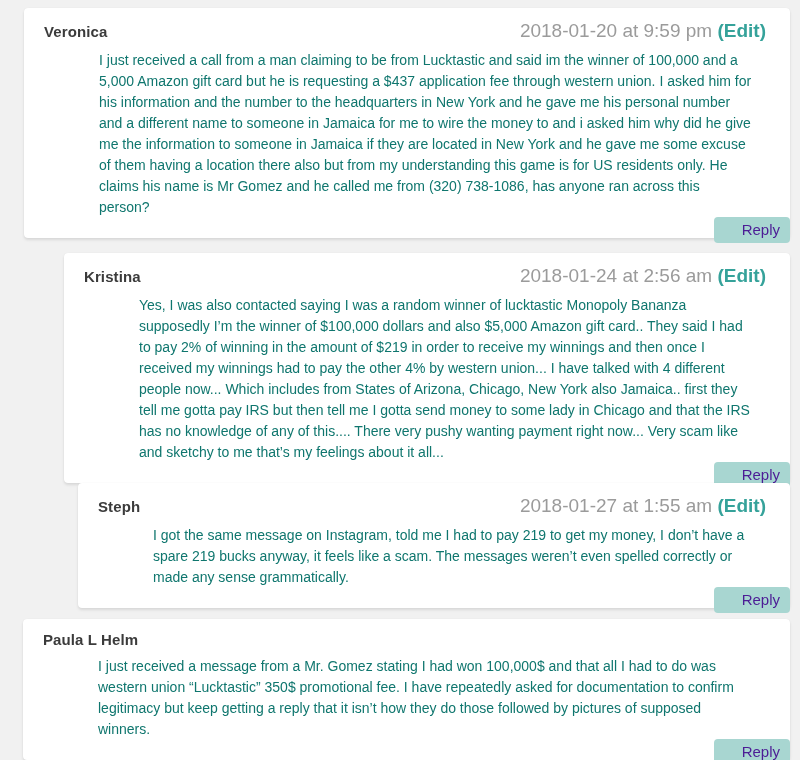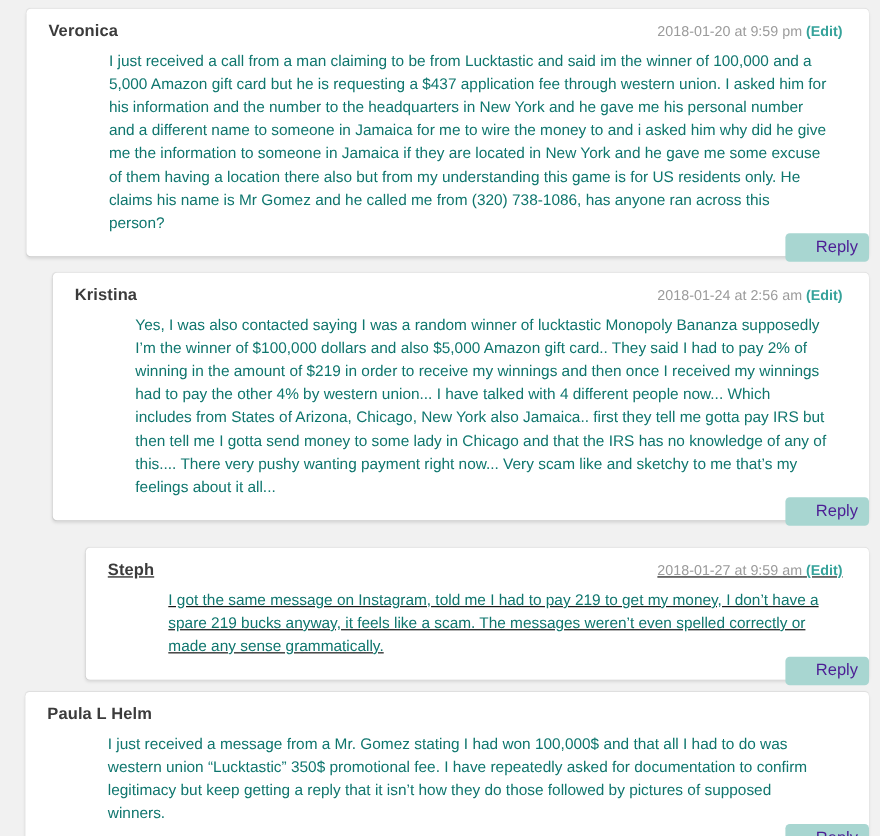--- a/index.html
+++ b/index.html
@@ -12,36 +12,36 @@
   .thread { padding-top: 8px; }
   .comment-card {
     position: relative;
     background: #ffffff;
     border-radius: 4px;
     box-shadow: 0 2px 3px rgba(0,0,0,0.10), 0 0 1px rgba(0,0,0,0.08);
     margin-right: 10px;
     padding: 12px 24px 20px 20px;
   }
   .depth-0 { margin-left: 24px; }
-  .depth-1 { margin-left: 48px; margin-top: 15px; }
-  .depth-2 { margin-left: 78px; margin-top: 25px; text-decoration: underline; }
+  .depth-1 { margin-left: 64px; margin-top: 15px; }
+  .depth-2 { margin-left: 78px; margin-top: 0; }
   .depth-1b { margin-left: 23px; margin-top: 11px; }
   .comment-header {
     display: flex;
     justify-content: space-between;
     align-items: baseline;
   }
   .author {
     font-size: 15px;
     font-weight: 700;
     color: #3b3b3b;
     letter-spacing: 0.1px;
   }
   .meta {
-    font-size: 13px;
+    font-size: 19px;
     color: #9b9b9b;
     white-space: nowrap;
   }
   .edit-link {
     color: #35a29a;
     font-weight: 700;
     text-decoration: none;
     cursor: pointer;
   }
   .comment-body {
@@ -97,21 +97,21 @@
       </span>
     </div>
     <p class="comment-body">Yes, I was also contacted saying I was a random winner of lucktastic Monopoly Bananza supposedly I’m the winner of $100,000 dollars and also $5,000 Amazon gift card.. They said I had to pay 2% of winning in the amount of $219 in order to receive my winnings and then once I received my winnings had to pay the other 4% by western union... I have talked with 4 different people now... Which includes from States of Arizona, Chicago, New York also Jamaica.. first they tell me gotta pay IRS but then tell me I gotta send money to some lady in Chicago and that the IRS has no knowledge of any of this.... There very pushy wanting payment right now... Very scam like and sketchy to me that’s my feelings about it all...</p>
     <button class="reply-btn">Reply</button>
   </div>
 
   <div class="comment-card depth-2">
     <div class="comment-header">
       <span class="author">Steph</span>
       <span class="meta">
-        <span>2018-01-27 at 9:59 am</span>
+        <span>2018-01-27 at 1:55 am</span>
         <a class="edit-link">(Edit)</a>
       </span>
     </div>
     <p class="comment-body">I got the same message on Instagram, told me I had to pay 219 to get my money, I don’t have a spare 219 bucks anyway, it feels like a scam. The messages weren’t even spelled correctly or made any sense grammatically.</p>
     <button class="reply-btn">Reply</button>
   </div>
 
   <div class="comment-card depth-1b">
     <div class="comment-header">
       <span class="author">Paula L Helm</span>

